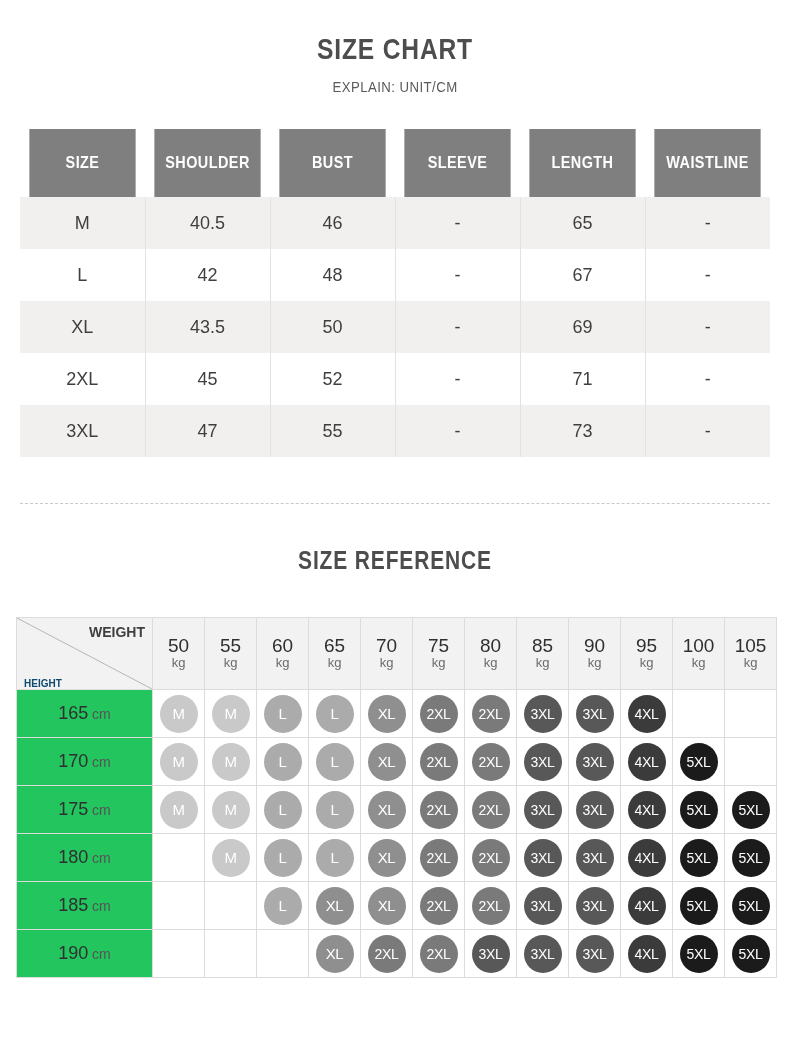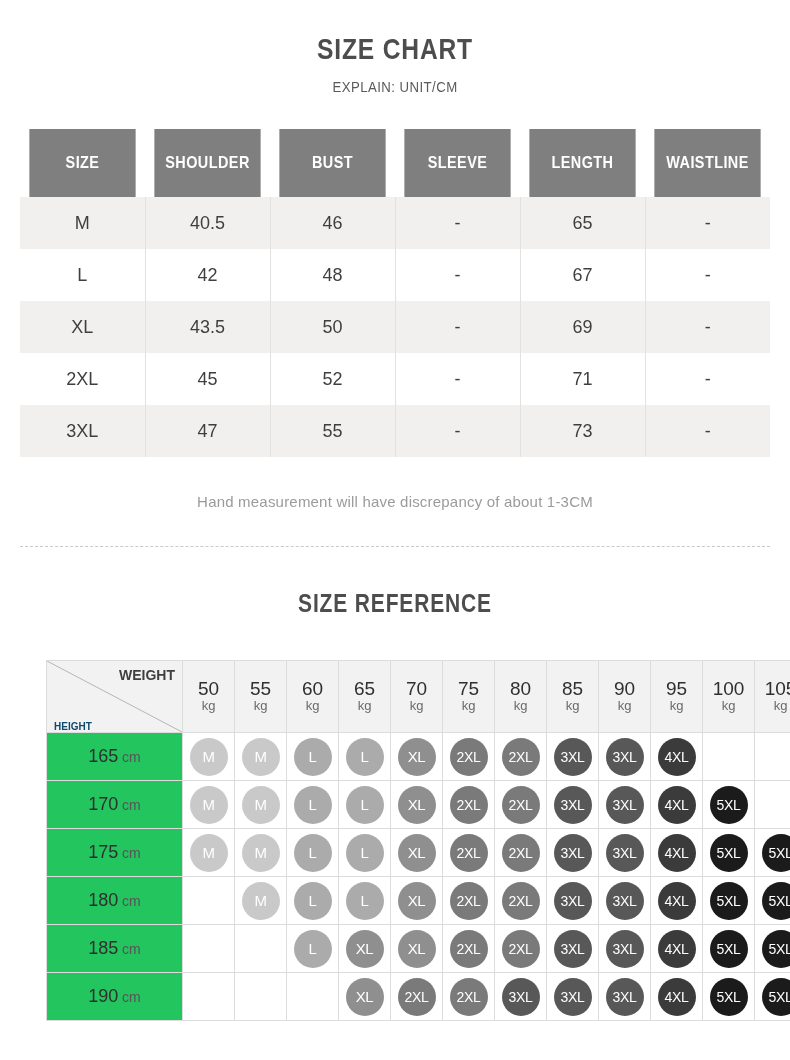--- a/index.html
+++ b/index.html
@@ -80,21 +80,21 @@
   .ref-title {
     text-align: center;
     font-size: 25px;
     font-weight: bold;
     color: #4d4d4d;
     letter-spacing: 1px;
     margin-top: 42px;
     transform: scaleX(0.84);
   }
 
-  .ref-table-wrap { padding: 16px 16px; margin-top: 26px; margin-left: 30px; }
+  .ref-table-wrap { padding: 16px 16px; margin-top: 26px; }
   table.ref-table {
     width: 758px;
     border-collapse: collapse;
     table-layout: fixed;
   }
   table.ref-table td, table.ref-table th {
     border: 1px solid #dcdcdc;
     text-align: center;
     vertical-align: middle;
   }
@@ -237,21 +237,20 @@
             <td>47</td>
             <td>55</td>
             <td>-</td>
             <td>73</td>
             <td>-</td>
           </tr>
         </tbody>
     </table>
   </div>
 
-  <div class="hand-note">Hand measurement will have discrepancy of about 1-3CM</div>
 
   <div class="divider"></div>
 
   <h2 class="ref-title">SIZE REFERENCE</h2>
 
   <div class="ref-table-wrap">
     <table class="ref-table">
       <thead>
         <tr id="ref-head-row">
           <th class="corner-cell">

